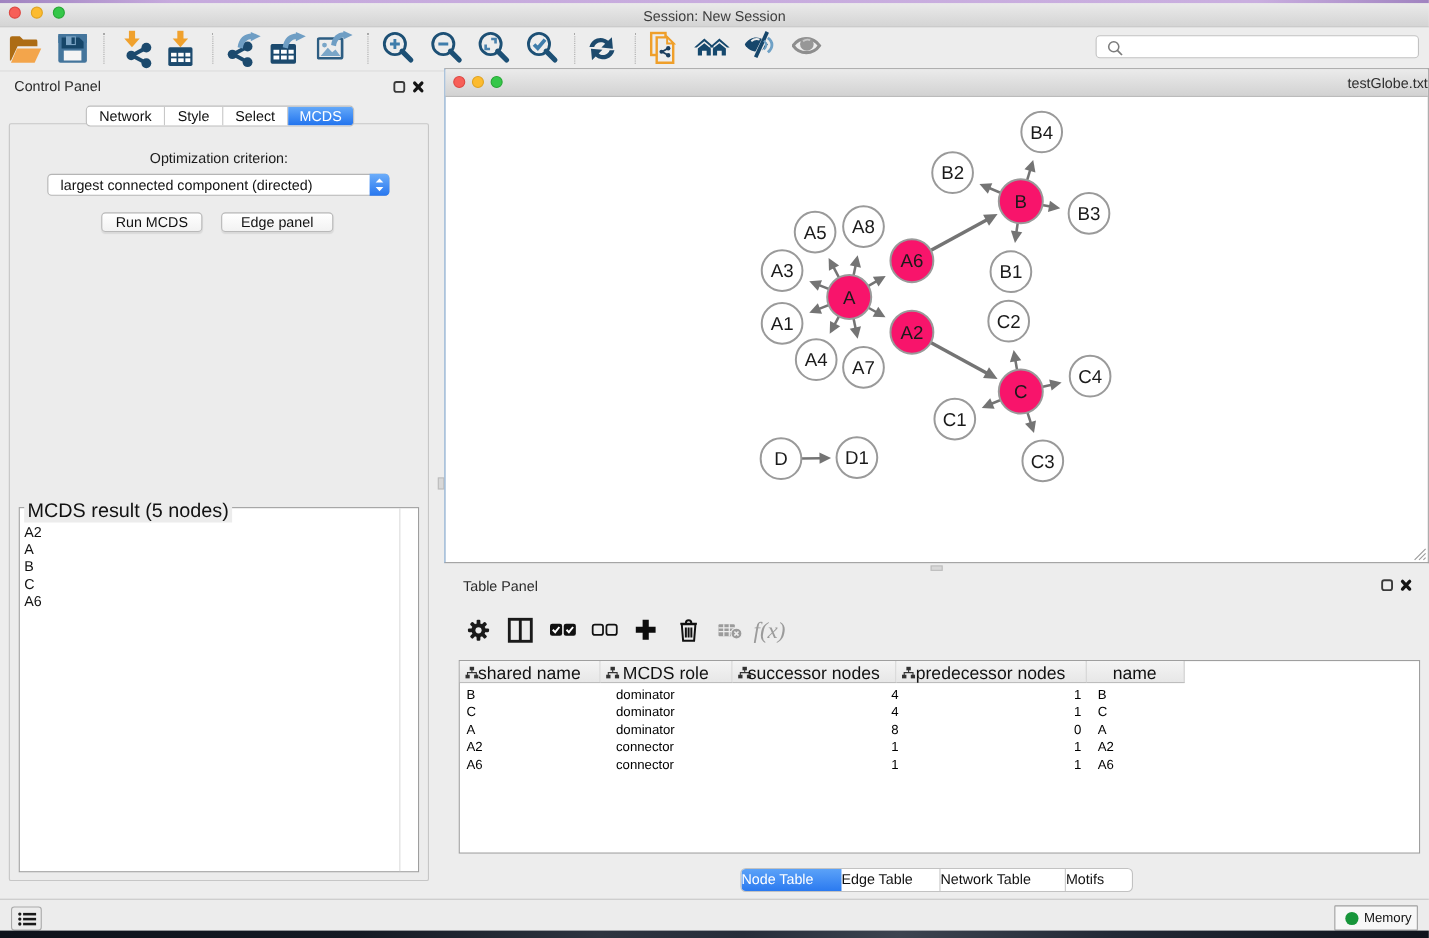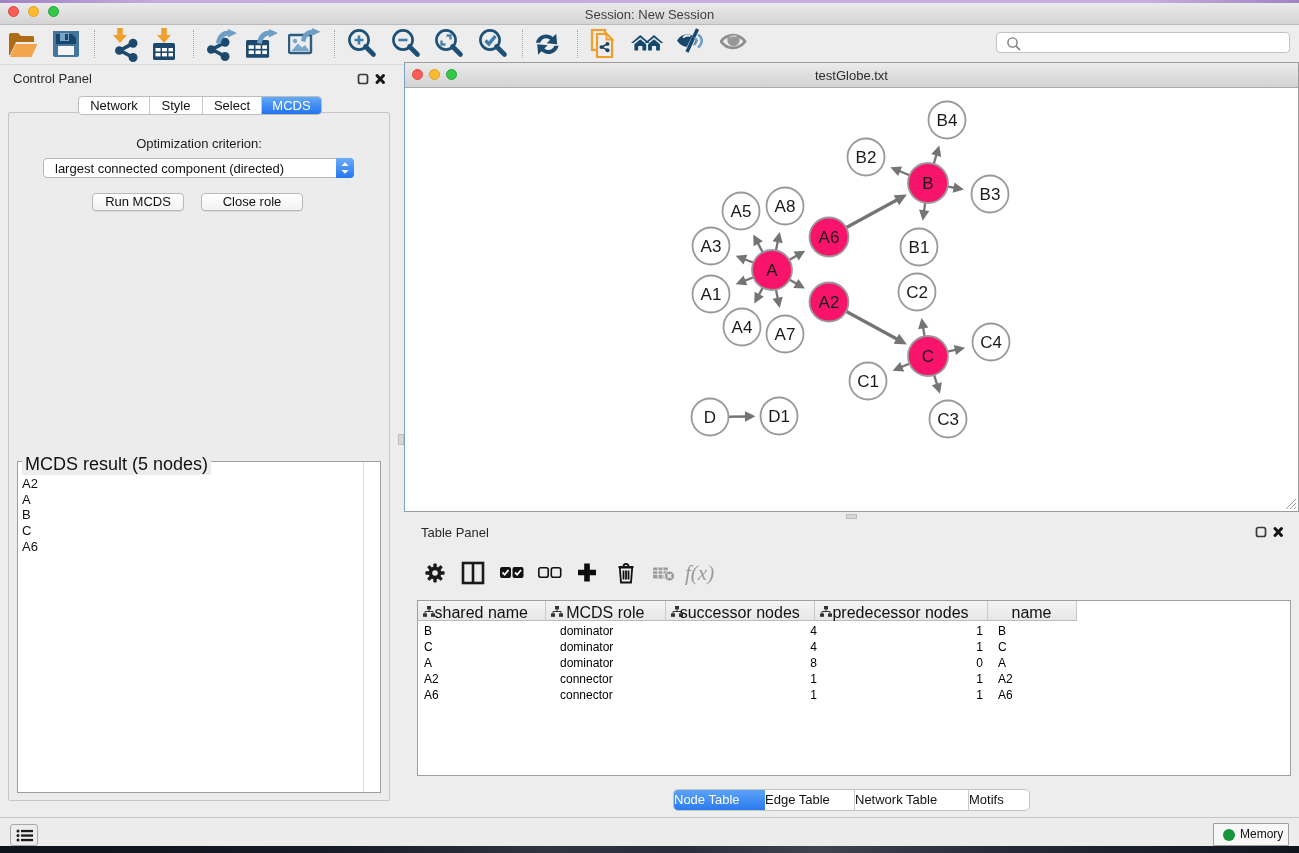--- a/index.html
+++ b/index.html
@@ -31,21 +31,21 @@
 #fieldset{left:17px;top:461px;width:364px;height:332px;border:1px solid #9e9e9e;background:#fff}
 #fsLegend{position:absolute;left:4px;top:-8px;background:#ececec;padding:0 3px;font-size:18px;color:#111}
 #fsList{position:absolute;left:4px;top:14px;font-size:13px;color:#111;line-height:15.7px}
 #fsScroll{position:absolute;right:16px;top:0;bottom:0;width:1px;background:#dcdcdc}
 
 #netwin{left:404px;top:62px;width:895px;height:450px;background:#fff;border:1px solid #9c9c9c;border-left-color:#7aa0c8}
 #netTB{position:absolute;left:0;top:0;width:100%;height:25px;background:linear-gradient(#ebebeb,#d2d2d2);border-bottom:1px solid #ababab}
 #netTB .t1{left:7px;background:#f75f58;border:1px solid #dd4742}
 #netTB .t2{left:24px;background:#fcbb2f;border:1px solid #e0a321}
 #netTB .t3{left:41px;background:#35c749;border:1px solid #26a735}
-#netTitle{position:absolute;top:5px;left:0;width:100%;text-align:center;font-size:13px;color:#2e2e2e}
+#netTitle{position:absolute;top:5px;left:0;width:100%;text-align:right;font-size:13px;color:#2e2e2e}
 
 #tpTitle{left:421px;top:525px;font-size:13px;color:#2a2a2a}
 #tableBox{left:417px;top:600px;width:874px;height:176px;background:#fff;border:1px solid #9f9f9f}
 .hcell{position:absolute;top:0;height:20px;background:linear-gradient(#f4f4f4,#e7e7e7);border-right:1px solid #c9c9c9;border-bottom:1px solid #bdbdbd;font-size:16px;color:#111}
 .hcell span{position:absolute;top:3px;left:0;width:100%;text-align:center}
 .hicon{position:absolute;left:5px;top:5px}
 .trow{position:absolute;font-size:12px;color:#000;height:16px;line-height:16px}
 .num{position:absolute;text-align:right}
 
 #btabs{left:673px;top:789px;width:357px;height:22px;display:flex;background:#fff;border:1px solid #c2c2c2;border-radius:5px;overflow:hidden}
@@ -250,21 +250,21 @@
       <div style="flex:1">MCDS</div>
     </div>
 <div id="optLabel" class="abs">Optimization criterion:</div>
 <div id="combo" class="abs">
       <span>largest connected component (directed)</span>
       <div id="comboBtn"><svg width="18" height="20" viewBox="0 0 18 20">
           <path d="M5.5,8 L9,4.2 L12.5,8 Z M5.5,12 L9,15.8 L12.5,12 Z" fill="#fff"></path>
         </svg></div>
     </div>
 <div class="btn abs" style="left:92px;top:193px;width:92px">Run MCDS</div>
-<div class="btn abs" style="left:201px;top:193px;width:102px">Close role</div>
+<div class="btn abs" style="left:201px;top:193px;width:102px">Edge panel</div>
 <div id="fieldset" class="abs">
       <div id="fsLegend">MCDS result (5 nodes)</div>
 <div id="fsList">A2<br>A<br>B<br>C<br>A6</div>
       <div id="fsScroll"></div>
     </div>
 <div class="abs" style="left:398px;top:434px;width:6px;height:11px;background:#d8d8d8;border:1px solid #bdbdbd"></div>
     <div class="abs" style="left:846px;top:514px;width:11px;height:5px;background:#d8d8d8;border:1px solid #bdbdbd"></div>
     <div id="netwin" class="abs">
 <div id="netTB">
         <div class="tl t1"></div>

